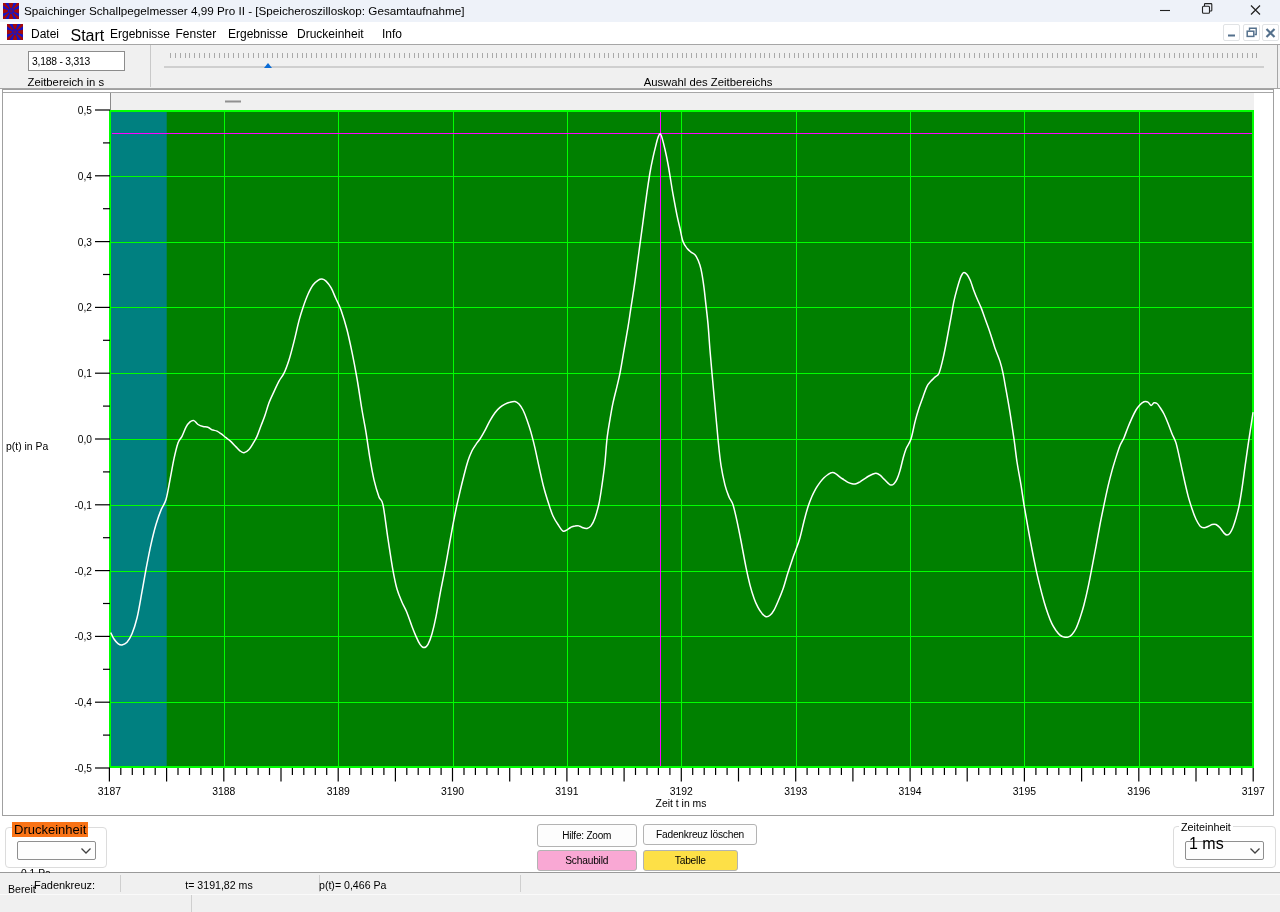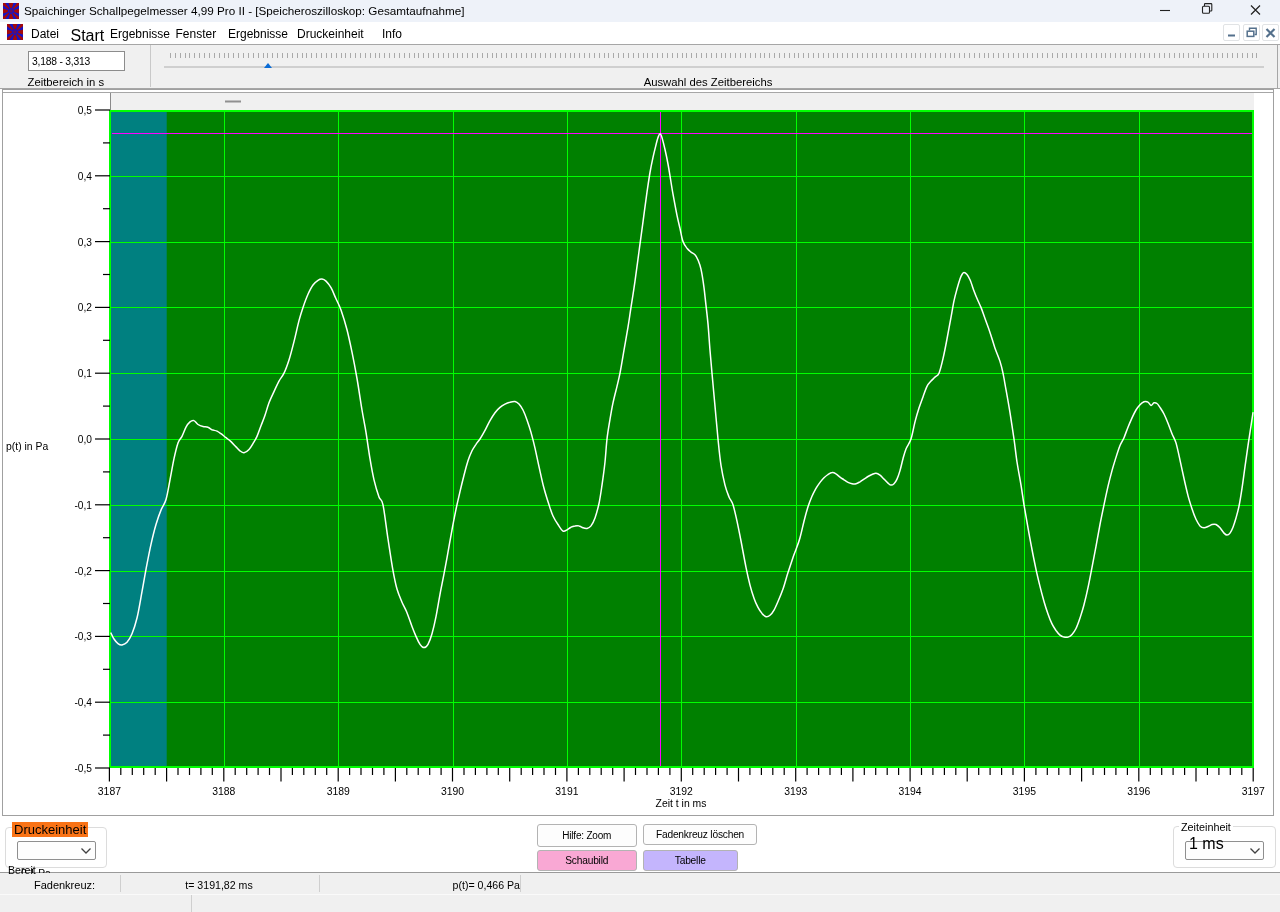--- a/index.html
+++ b/index.html
@@ -251,30 +251,30 @@
 <div class="abs" style="left:5px;top:827px;width:102px;height:40.5px;border:1px solid #dcdcdc;border-radius:4px"></div>
 <div class="abs" style="left:12px;top:822px;background:#f97316;padding:0 2px;font-size:13px;color:#000">Druckeinheit</div>
 <div class="abs" style="left:16.5px;top:841px;width:79px;height:18.5px;background:#fdfdfd;border:1px solid #8f8f8f;border-radius:2px"></div>
 <div class="abs" style="left:21px;top:868px;font-size:10.3px;color:#000">0,1 Pa</div>
 <svg class="abs" style="left:80px;top:846.5px" width="12" height="8" viewBox="0 0 12 8">
     <path d="M1.5,1.5 L6,6 L10.5,1.5" fill="none" stroke="#404040" stroke-width="1.3"></path>
   </svg>
 <div class="abs" style="left:536.5px;top:824px;width:100.5px;height:23px;background:#fdfdfd;border:1px solid #b3b3b3;border-radius:3px;display:flex;align-items:center;justify-content:center;font-size:10px;letter-spacing:-0.2px;color:#000;white-space:nowrap">Hilfe: Zoom</div>
 <div class="abs" style="left:643px;top:824px;width:114px;height:21px;background:#fdfdfd;border:1px solid #b3b3b3;border-radius:3px;display:flex;align-items:center;justify-content:center;font-size:10.2px;letter-spacing:-0.2px;color:#000;white-space:nowrap">Fadenkreuz löschen</div>
 <div class="abs" style="left:536.5px;top:849.5px;width:100.5px;height:21px;background:#f9a8d4;border:1px solid #b3b3b3;border-radius:3px;display:flex;align-items:center;justify-content:center;font-size:10.2px;letter-spacing:-0.2px;color:#000;white-space:nowrap">Schaubild</div>
-<div class="abs" style="left:643px;top:849.5px;width:94.5px;height:21px;background:#c4b5fd;border:1px solid #b3b3b3;border-radius:3px;display:flex;align-items:center;justify-content:center;font-size:10.2px;letter-spacing:-0.2px;color:#000;white-space:nowrap">Tabelle</div>
+<div class="abs" style="left:643px;top:849.5px;width:94.5px;height:21px;background:#fde047;border:1px solid #b3b3b3;border-radius:3px;display:flex;align-items:center;justify-content:center;font-size:10.2px;letter-spacing:-0.2px;color:#000;white-space:nowrap">Tabelle</div>
 <div class="abs" style="left:1173px;top:826px;width:102.5px;height:42px;border:1px solid #dcdcdc;border-radius:4px"></div>
 <div class="abs" style="left:1179px;top:821px;background:#fff;padding:0 2px;font-size:10.8px;color:#000">Zeiteinheit</div>
 <div class="abs" style="left:1184.5px;top:840.5px;width:79px;height:19px;background:#fdfdfd;border:1px solid #8f8f8f;border-radius:2px"></div>
 <div class="abs" style="left:1189px;top:835px;font-size:16px;color:#000">1 ms</div>
 <svg class="abs" style="left:1249px;top:846.5px" width="12" height="8" viewBox="0 0 12 8">
     <path d="M1.5,1.5 L6,6 L10.5,1.5" fill="none" stroke="#404040" stroke-width="1.3"></path>
   </svg>
 <div class="abs" style="left:0;top:873px;width:1280px;height:20.5px;background:#f0f0f0"></div>
 <div class="abs" style="left:119.5px;top:875px;width:1px;height:17px;background:#cfcfcf"></div>
 <div class="abs" style="left:319px;top:875px;width:1px;height:17px;background:#cfcfcf"></div>
 <div class="abs" style="left:520px;top:875px;width:1px;height:17px;background:#cfcfcf"></div>
 <div class="abs" style="left:0;top:879px;width:129px;text-align:center;font-size:11px;color:#000">Fadenkreuz:</div>
 <div class="abs" style="left:119px;top:879px;width:200px;text-align:center;font-size:10.6px;color:#000">t= 3191,82 ms</div>
-<div class="abs" style="left:319px;top:879px;width:201px;text-align:right;font-size:10.6px;color:#000">p(t)= 0,466 Pa</div>
+<div class="abs" style="left:319px;top:879px;width:201px;text-align:left;font-size:10.6px;color:#000">p(t)= 0,466 Pa</div>
 <div class="abs" style="left:0;top:893.5px;width:1280px;height:1.5px;background:#fafafa"></div>
 <div class="abs" style="left:0;top:895px;width:1280px;height:17px;background:#f0f0f0"></div>
-<div class="abs" style="left:8px;top:864px;font-size:10.6px;color:#000">Bereit</div>
+<div class="abs" style="left:8px;top:883px;font-size:10.6px;color:#000">Bereit</div>
 <div class="abs" style="left:191px;top:895px;width:1px;height:17px;background:#cfcfcf"></div>
 </body></html>

